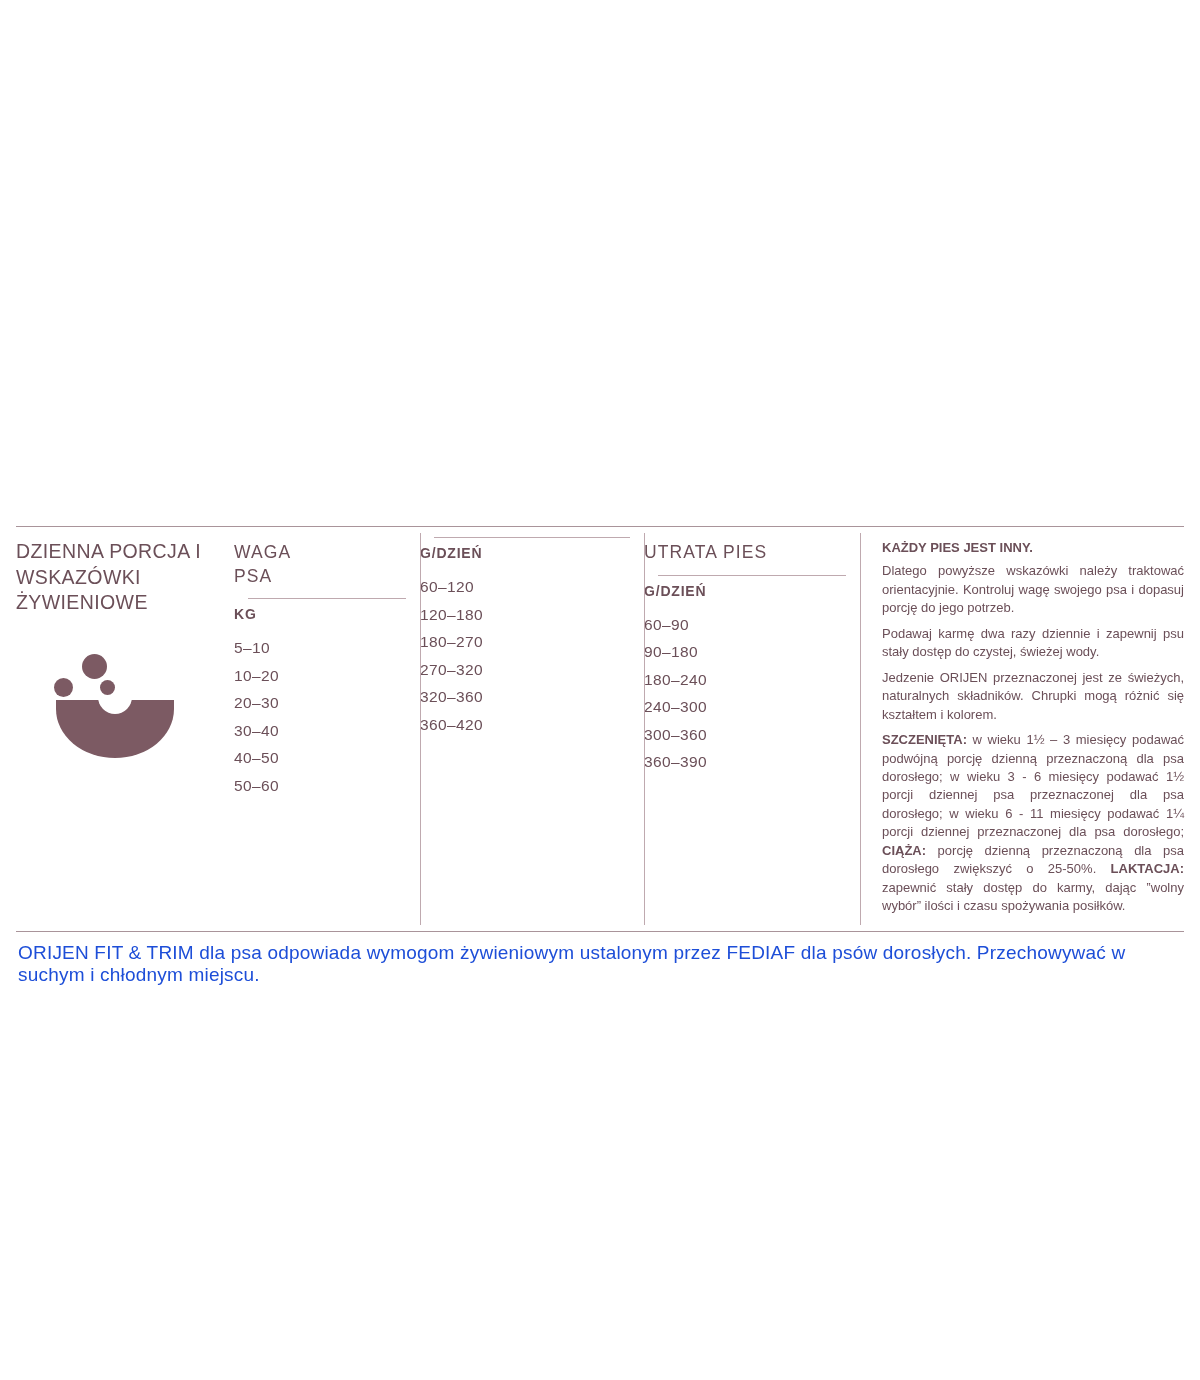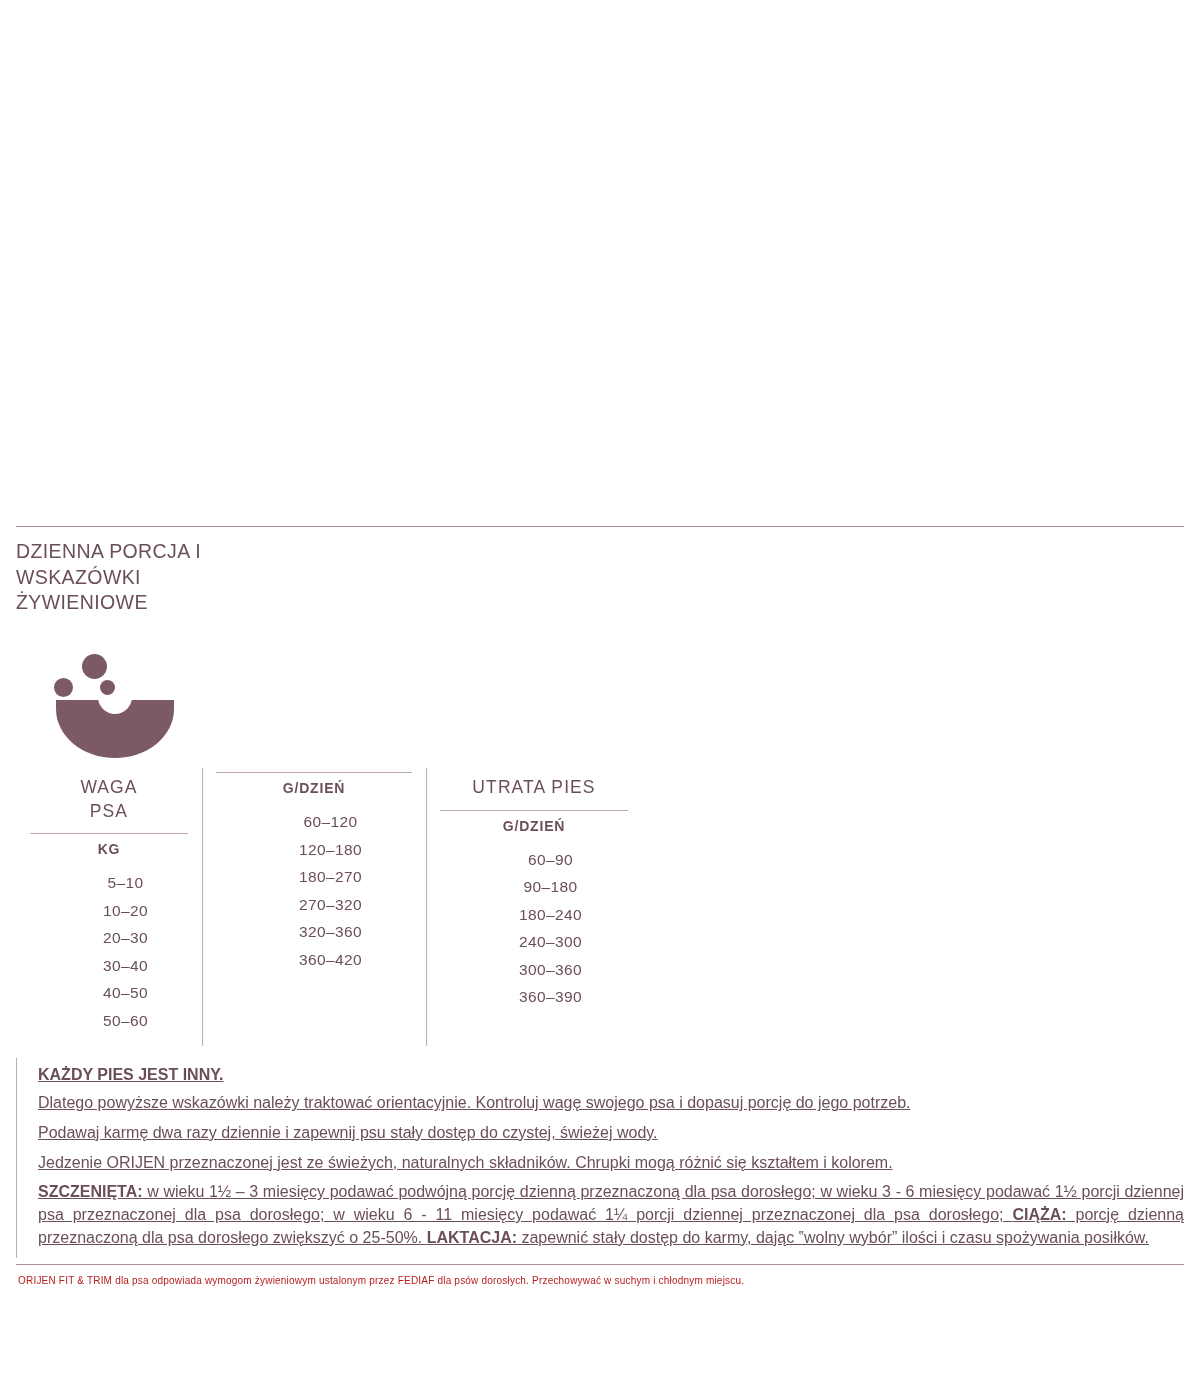--- a/index.html
+++ b/index.html
@@ -28,21 +28,20 @@
     background: #a9949a;
     width: 100%;
   }
   .rule.bottom {
     background: #a9949a;
   }
 
   .grid {
     display: flex;
     align-items: stretch;
-    flex-direction: column;
   }
 
   
   .left-col {
     width: 218px;
     flex: 0 0 218px;
     padding-top: 12px;
   }
   .title {
     font-size: 19.5px;
@@ -85,21 +84,20 @@
   .k2 { left: 16px; top: 26px; width: 19px; height: 19px; }
   .k3 { left: 62px; top: 28px; width: 15px; height: 15px; }
 
   
   .table-col {
     flex: 1 1 auto;
     display: flex;
   }
   .tcol {
     position: relative;
-    text-align: center;
   }
   .tcol + .tcol::before {
     content: "";
     position: absolute;
     left: 0;
     top: 6px;
     bottom: 6px;
     width: 1px;
     background: #bfa9af;
   }
@@ -129,51 +127,50 @@
   }
   .rows {
     padding-top: 12px;
   }
   .cellrow {
     font-size: 15.5px;
     line-height: 27.5px;
     letter-spacing: 0.4px;
     color: #6b4f58;
   }
-  .rows-pad { padding-bottom: 18px; padding-left: 33px; }
+  .rows-pad { padding-bottom: 18px; }
 
   
   .notes {
     flex: 1 1 auto;
     padding: 12px 0 8px 22px;
     position: relative;
-    font-size: 16px;
+    font-size: 13px;
     line-height: 1.42;
     color: #6b4f58;
     text-align: justify;
-    text-decoration: underline;
   }
   .notes::before {
     content: "";
     position: absolute;
     left: 0;
     top: 6px;
     bottom: 6px;
     width: 1px;
     background: #bfa9af;
   }
   .notes p { margin: 0 0 7px 0; }
   .notes .lead { font-weight: bold; margin-bottom: 5px; }
   .notes b { font-weight: bold; }
 
   
   .footer {
-    font-size: 10px;
+    font-size: 19px;
     letter-spacing: 0.2px;
-    color: #b91c1c;
+    color: #1d4ed8;
     padding: 10px 0 0 2px;
   }
 </style>
 </head>
 <body>
 
 <div class="panel">
 
   <div class="rule"></div>
 

